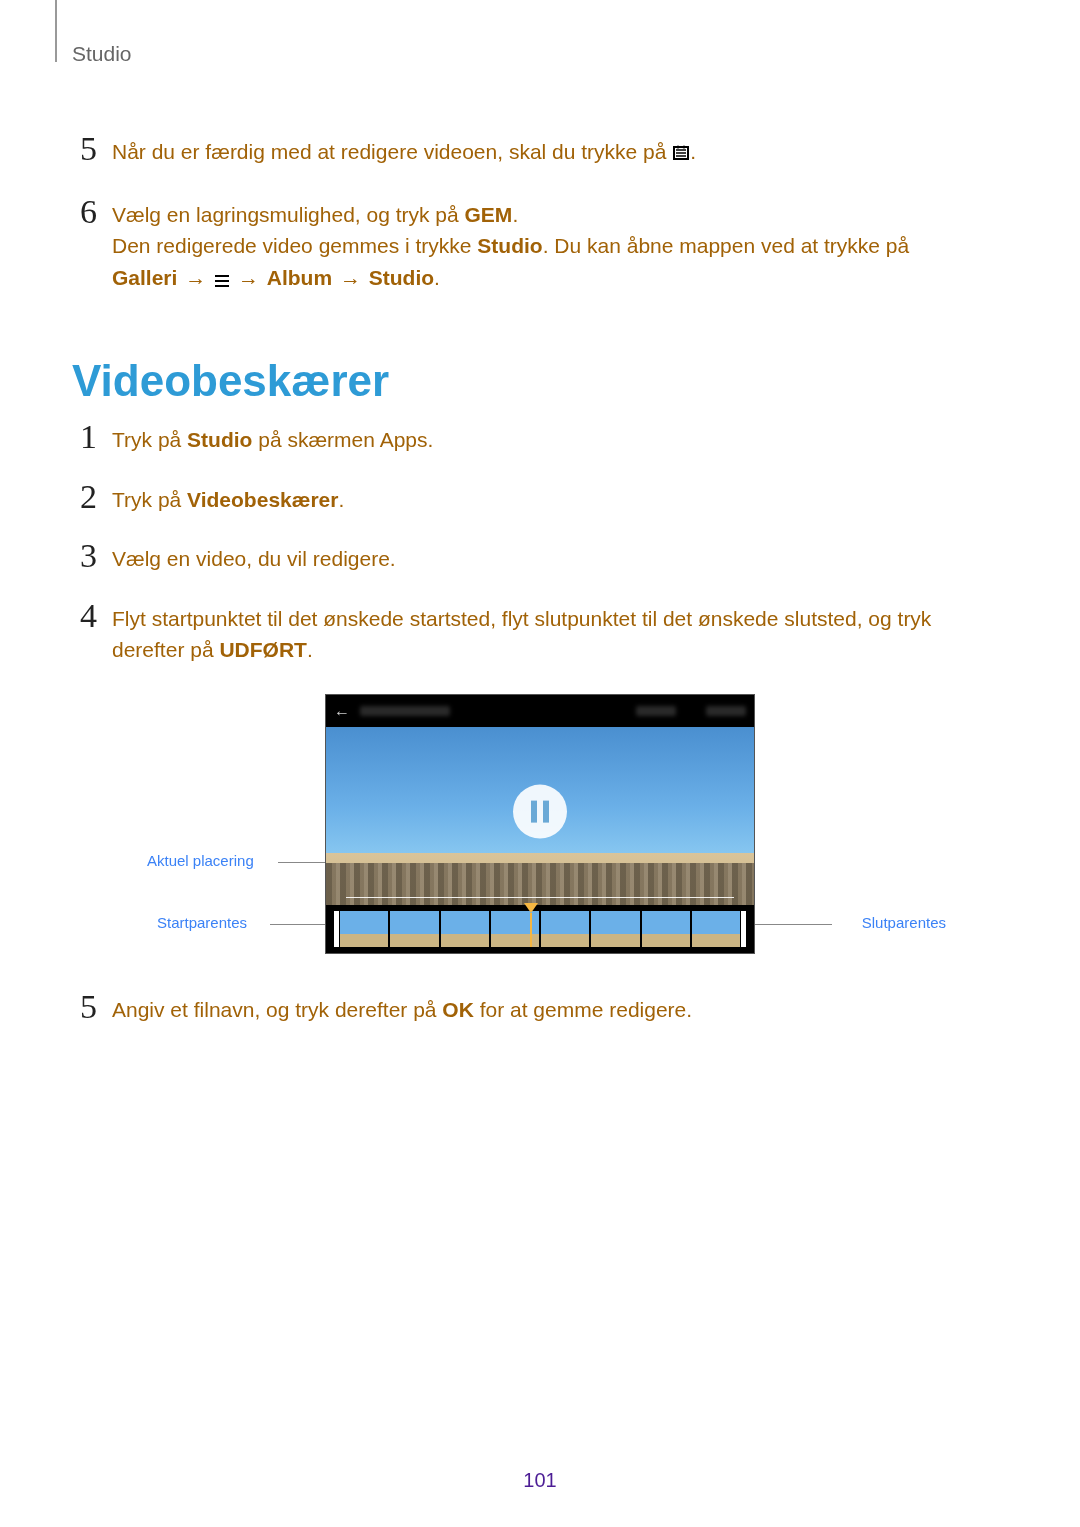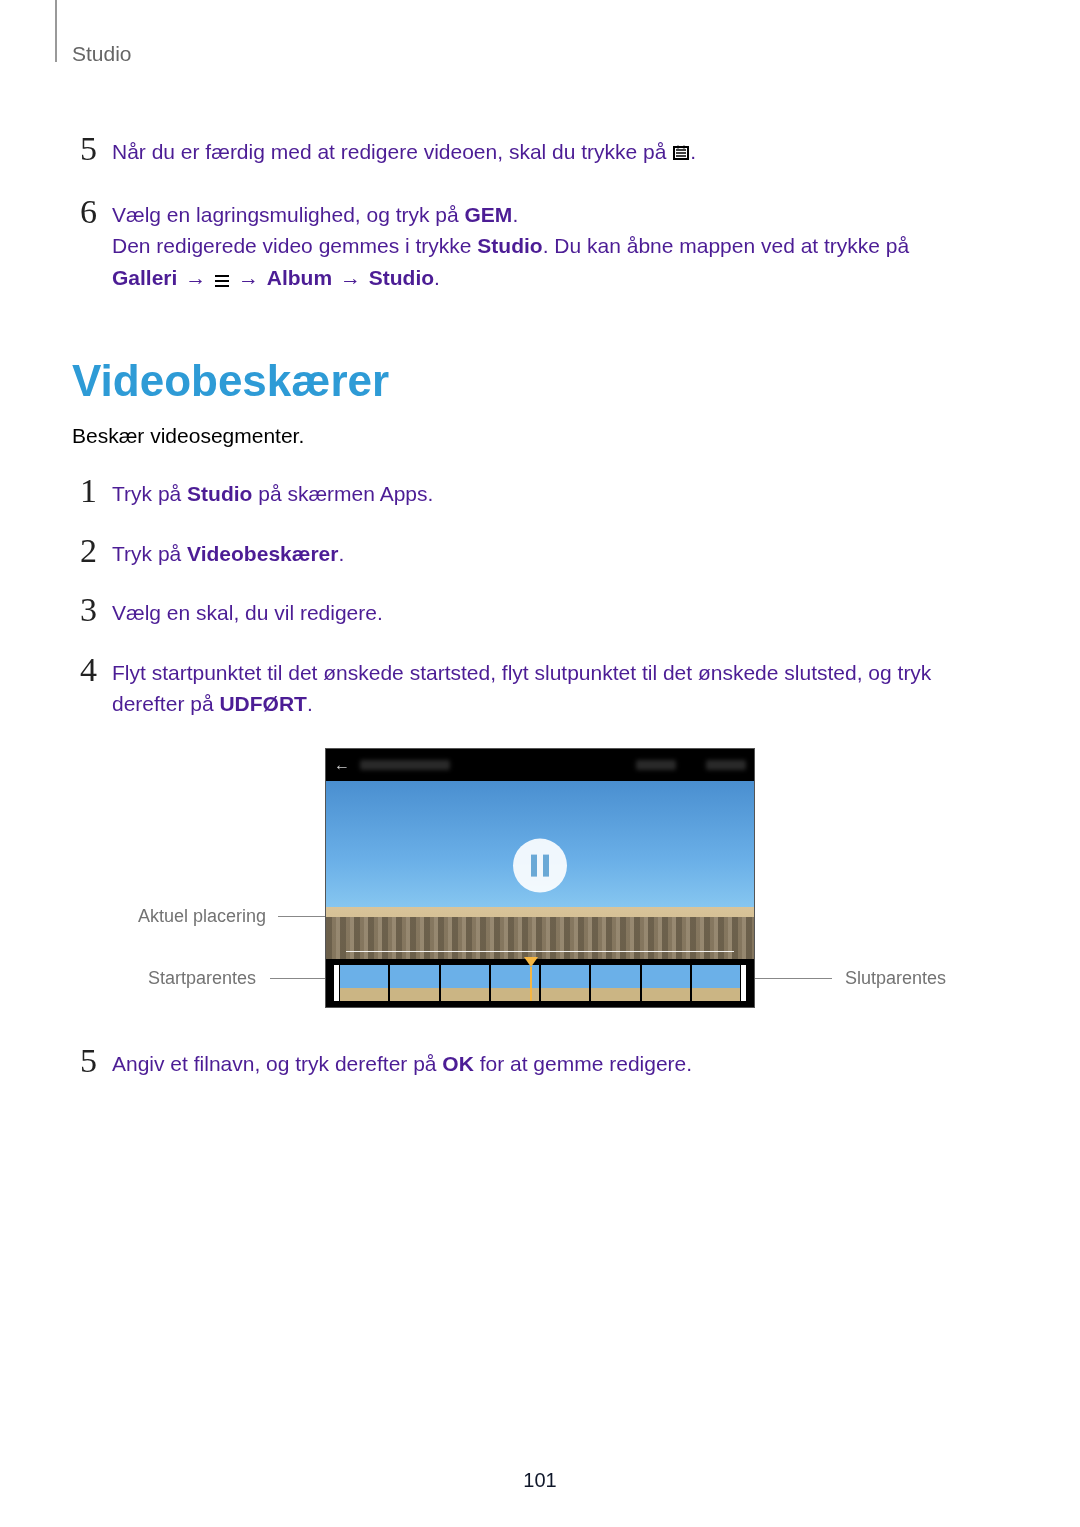--- a/index.html
+++ b/index.html
@@ -42,21 +42,21 @@
     color: #222;
     width: 32px;
     flex-shrink: 0;
     line-height: 1;
     margin-top: -4px;
     font-family: Georgia, "Times New Roman", serif;
   }
   .step-body {
     font-size: 21px;
     line-height: 1.5;
-    color: #4c1d95;
+    color: #a16207;
     flex: 1;
   }
   .step-body b { font-weight: 700; }
   .inline-icon {
     display: inline-block;
     vertical-align: -3px;
   }
   .arrow { display:inline-block; margin: 0 2px; }
   .section-heading {
     font-size: 44px;
@@ -73,25 +73,26 @@
   }
   .figure-wrap {
     display: flex;
     justify-content: center;
     align-items: flex-start;
     width: 100%;
     margin: 10px 0 40px 0;
     position: relative;
   }
   .callout {
-    font-size: 18px;
-    color: #737373;
+    font-size: 15px;
+    color: #3b82f6;
     position: absolute;
     text-align: right;
     white-space: nowrap;
+    margin-left: 9px;
   }
   .callout-line {
     position: absolute;
     height: 1px;
     background: #888;
   }
   .screenshot {
     width: 430px;
     height: 260px;
     background: #000;
@@ -138,21 +139,21 @@
   .playhead {
     position:absolute; left:46%; top:-8px; width:0; height:0;
     border-left:7px solid transparent; border-right:7px solid transparent; border-top:10px solid #f5b642;
   }
   .playhead-line { position:absolute; left:calc(46% + 6px); top:2px; width:2px; height:34px; background:#f5b642; }
   .trim-line {
     position:absolute; top:170px; left:20px; right:20px; border-top:1px solid rgba(255,255,255,0.9);
   }
   .page-num {
     position:absolute; bottom: 35px; left:0; right:0; text-align:center;
-    font-size:20px; color:#0f172a;
+    font-size:20px; color:#4c1d95;
   }
 </style>
 </head>
 <body>
 
 <div class="page">
   <div class="side-rule"></div>
   <div class="header-title">Studio</div>
 
   <div class="step-row">
@@ -187,40 +188,39 @@
           </svg>
       </span>
       <span class="arrow">→</span>
       <b>Album</b>
       <span class="arrow">→</span>
       <b>Studio</b><span>.</span>
     </div>
   </div>
 
   <h2 class="section-heading">Videobeskærer</h2>
-  <div class="intro">Beskær videosegmenter.</div>
 
   <div class="step-row">
     <div class="step-num">1</div>
     <div class="step-body">
       <span>Tryk på </span><b>Studio</b><span> på skærmen Apps.</span>
     </div>
   </div>
 
   <div class="step-row">
     <div class="step-num">2</div>
     <div class="step-body">
       <span>Tryk på </span><b>Videobeskærer</b><span>.</span>
     </div>
   </div>
 
   <div class="step-row">
     <div class="step-num">3</div>
     <div class="step-body">
-      <span>Vælg en skal, du vil redigere.</span>
+      <span>Vælg en video, du vil redigere.</span>
     </div>
   </div>
 
   <div class="step-row">
     <div class="step-num">4</div>
     <div class="step-body">
       <span>Flyt startpunktet til det ønskede startsted, flyt slutpunktet til det ønskede slutsted, og tryk derefter på </span><b>UDFØRT</b><span>.</span>
     </div>
   </div>
 

